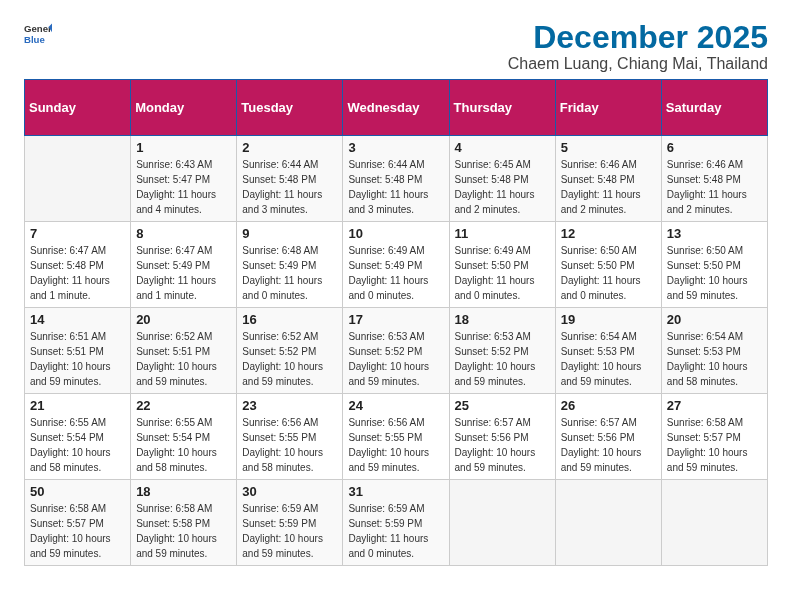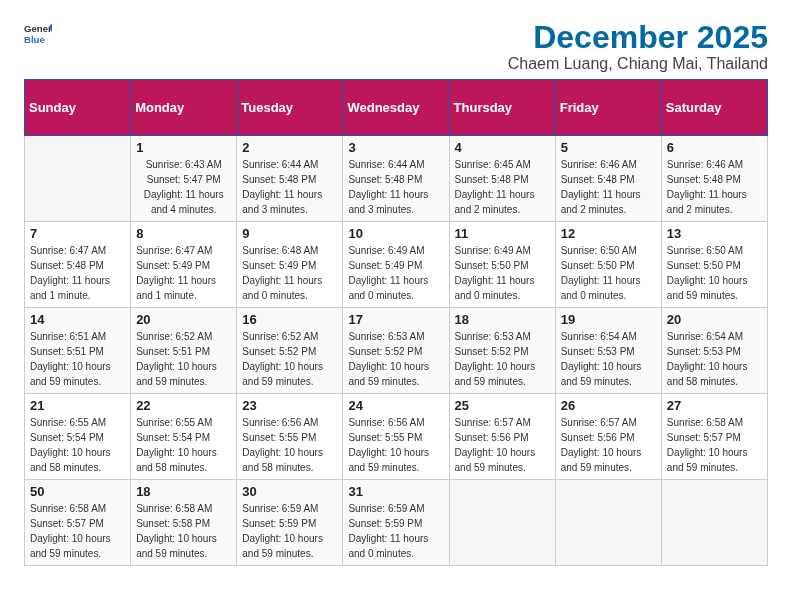--- a/index.html
+++ b/index.html
@@ -105,21 +105,21 @@
         <th>Thursday</th>
         <th>Friday</th>
         <th>Saturday</th>
       </tr>
   </thead>
   <tbody id="calendar-body">
   <tr>
         <td class="empty-cell"></td>
         <td>
           <span class="day-number">1</span>
-          <div class="day-info" style="white-space: pre-line; text-align: center;">Sunrise: 6:43 AM
+          <div class="day-info" style="white-space: pre-line;">Sunrise: 6:43 AM
 Sunset: 5:47 PM
 Daylight: 11 hours
 and 4 minutes.</div>
         </td>
         <td>
           <span class="day-number">2</span>
           <div class="day-info" style="white-space: pre-line;">Sunrise: 6:44 AM
 Sunset: 5:48 PM
 Daylight: 11 hours
 and 3 minutes.</div>

